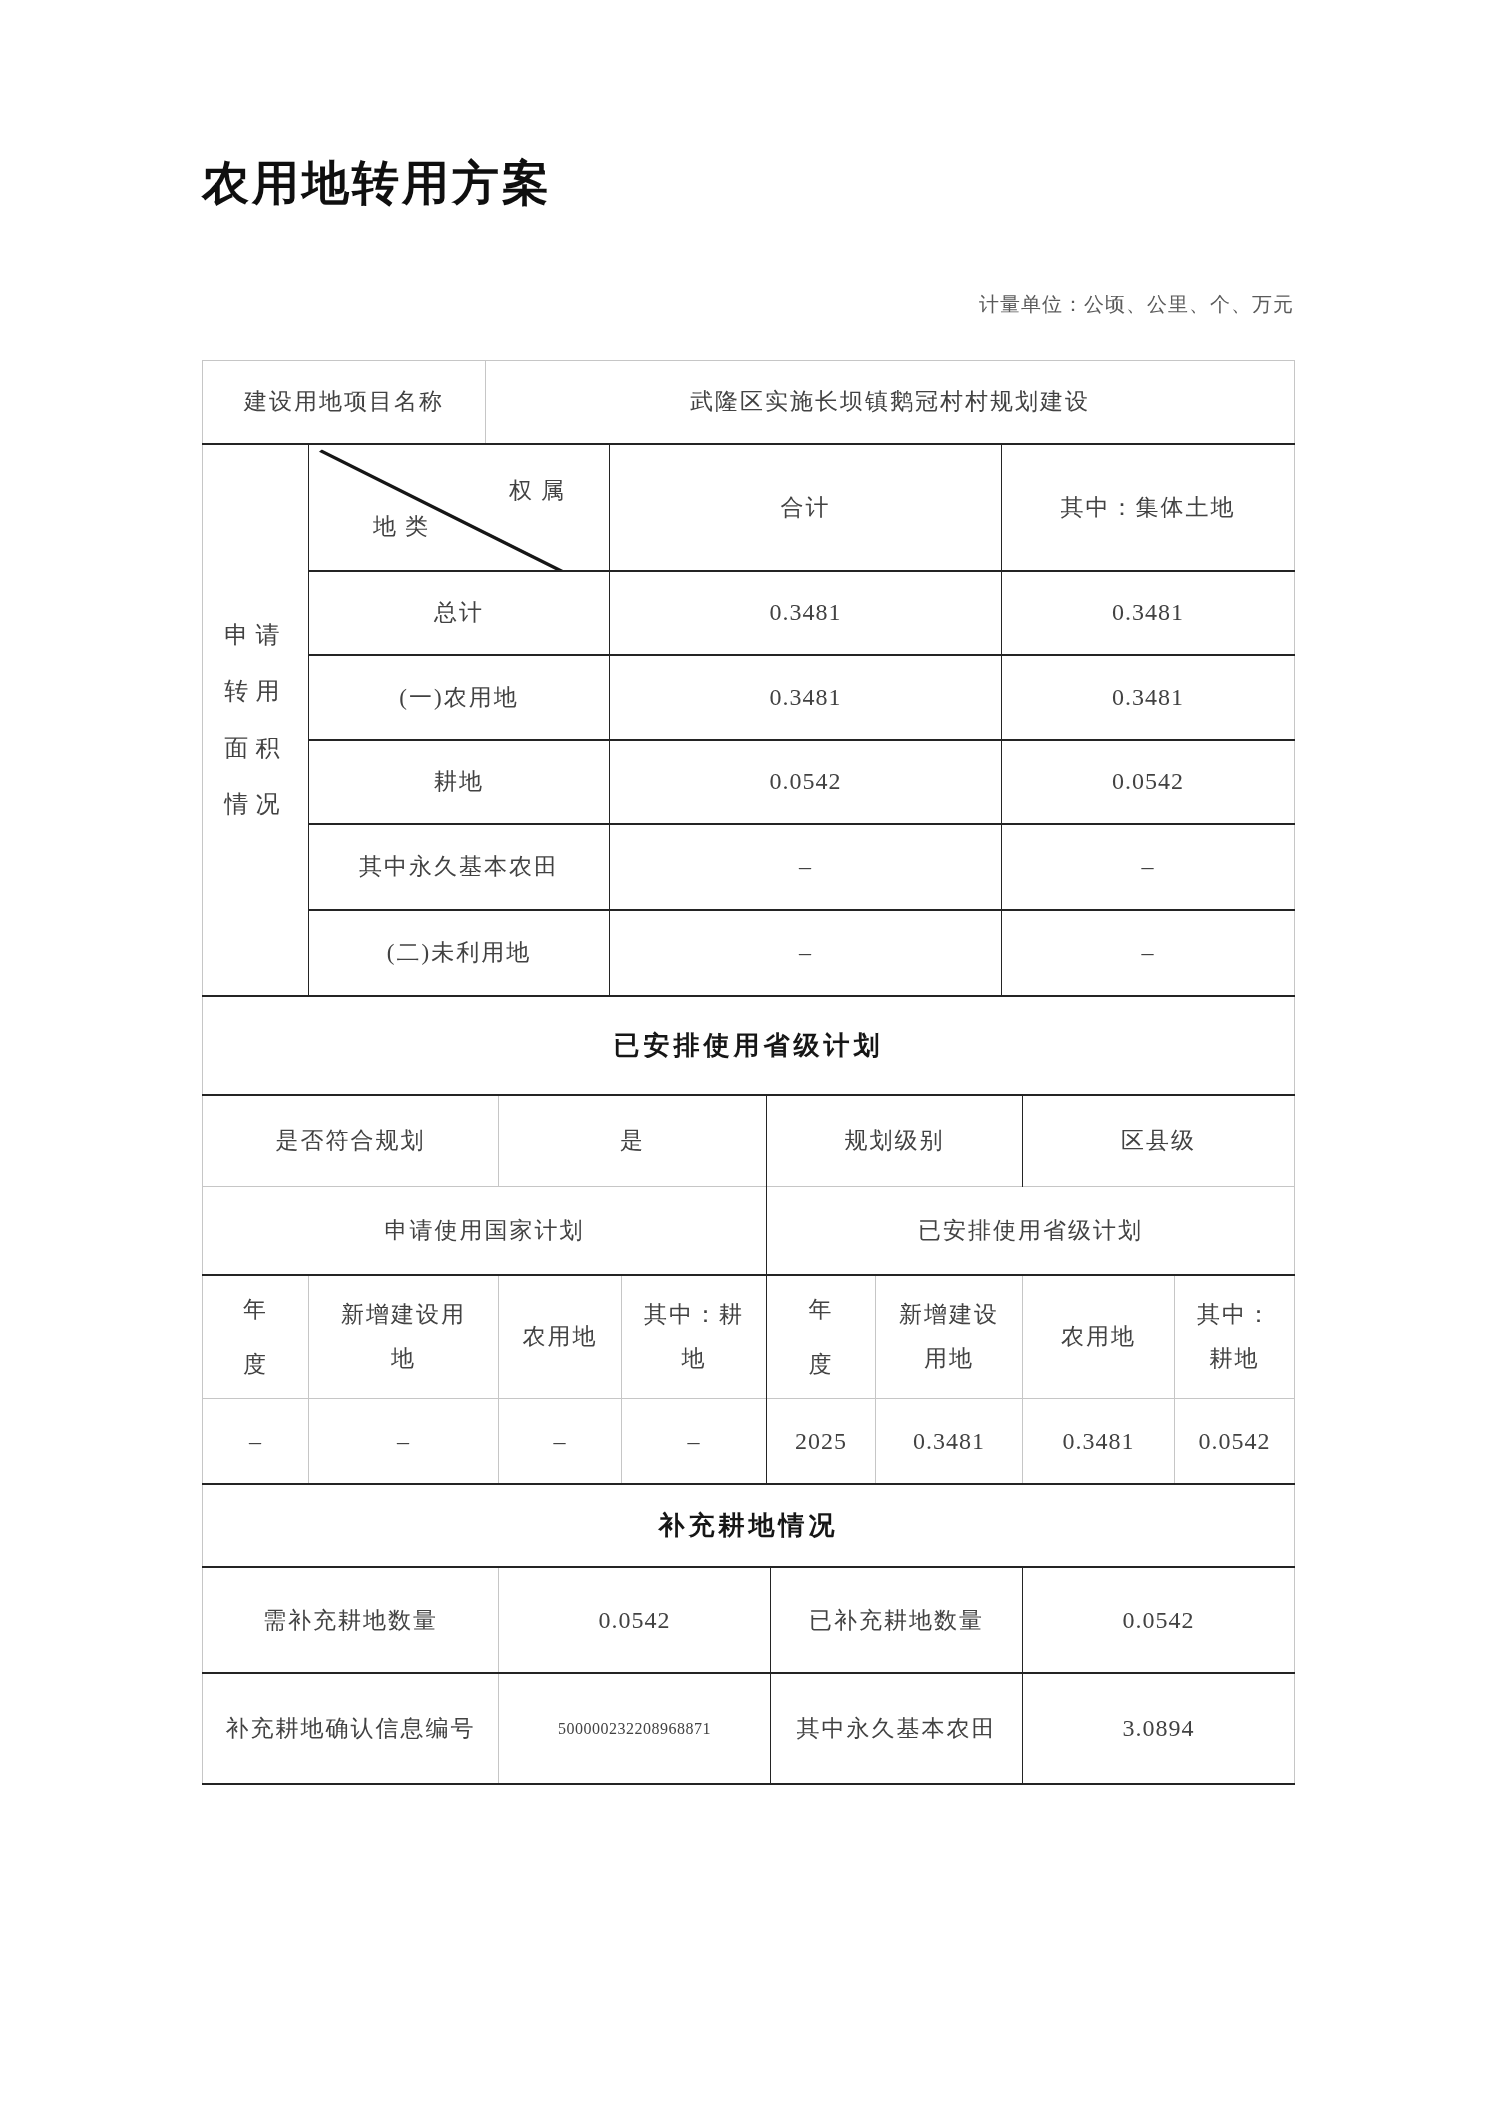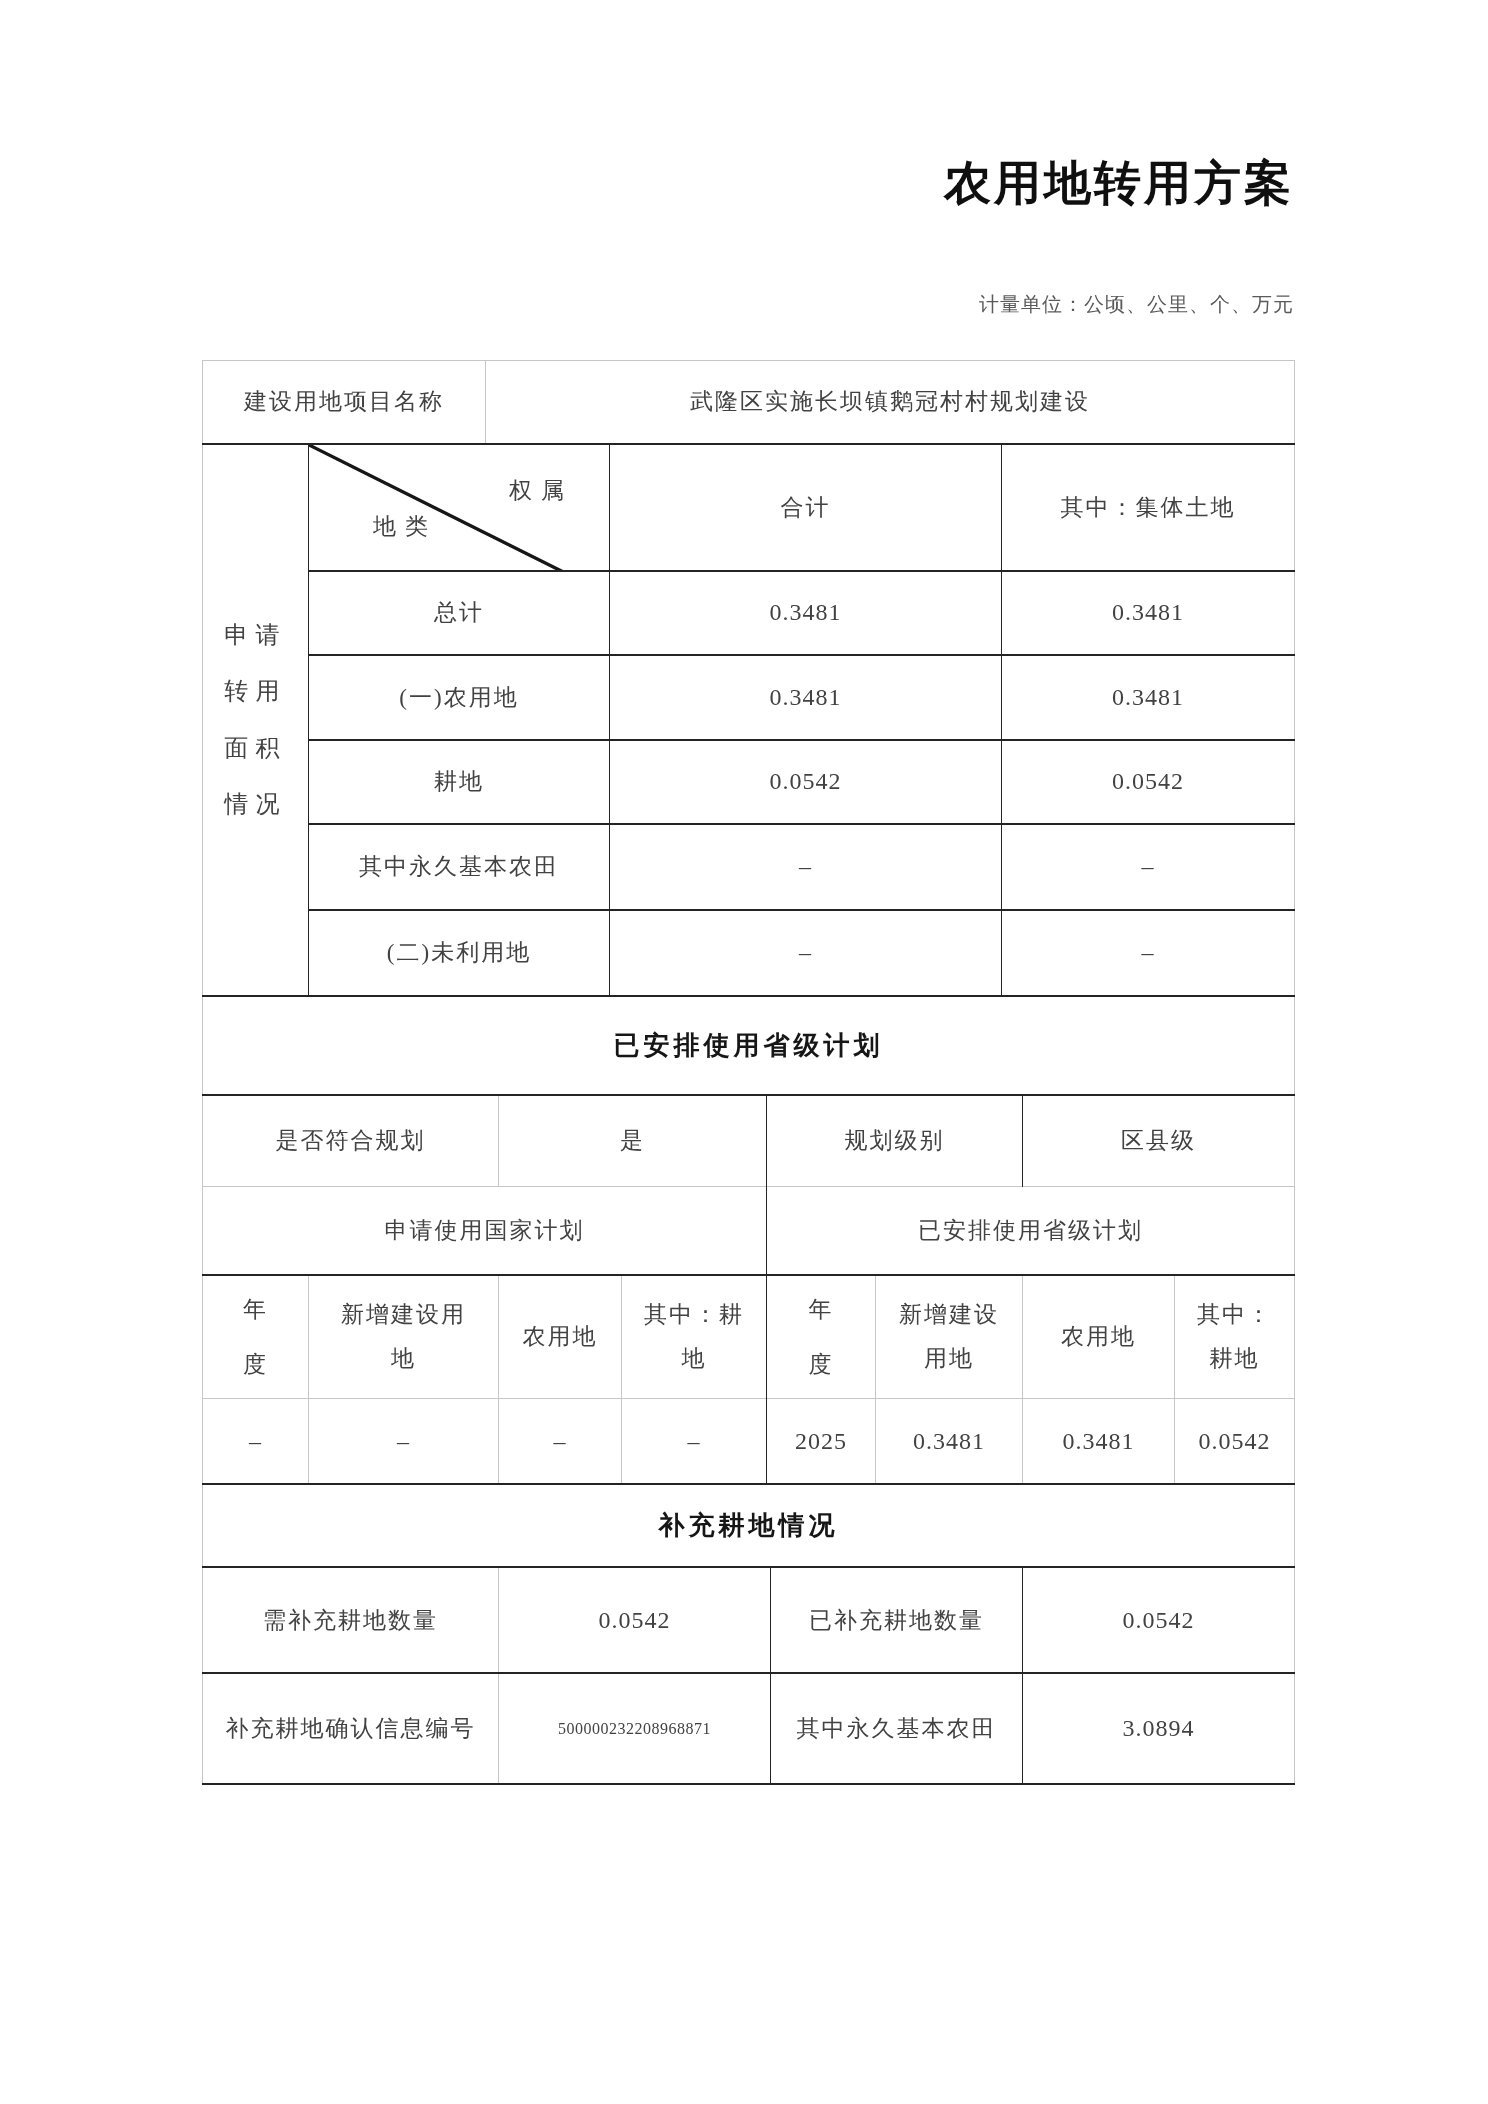--- a/index.html
+++ b/index.html
@@ -11,21 +11,21 @@
   html,body{margin:0;padding:0;background:#ffffff;}
   body{
     width:1488px;height:2104px;
     font-family:"Liberation Serif","DejaVu Serif",serif;
     color:var(--txt);
   }
   .page{position:relative;width:1488px;height:2104px;background:#ffffff;overflow:hidden;}
 
   .doc-title{
     margin:0 0 0 202px;padding-top:152px;width:1092px;
-    text-align:right;font-size:47px;font-weight:bold;
+    text-align:left;font-size:47px;font-weight:bold;
     color:var(--ttl);letter-spacing:3px;
   }
   .unit-note{
     width:1092px;margin:76px 0 0 202px;
     text-align:right;font-size:20px;color:#5a5a5a;letter-spacing:1px;
   }
 
   table.sheet{
     border-collapse:collapse;table-layout:fixed;
     width:1092px;margin-left:202px;
@@ -49,21 +49,21 @@
   td.section-title{font-size:26px;font-weight:bold;color:#161616;letter-spacing:4px;}
 
   
   td.side{border-right:1px solid var(--bd);padding:0;}
   td.side span{
     display:inline-block;width:2.7em;font-size:24px;
     letter-spacing:0.30em;line-height:2.35;word-break:break-all;text-align:center;
   }
 
   
-  td.diag{position:relative;padding:0;}
+  td.diag{position:relative;padding:0;border-radius:30px;}
   td.diag svg{position:absolute;left:0;top:0;width:100%;height:100%;display:block;}
   td.diag .lbl-top{position:absolute;top:30px;right:36px;letter-spacing:9px;}
   td.diag .lbl-bottom{position:absolute;bottom:28px;left:64px;letter-spacing:9px;}
 
   
   td .stack{display:inline-block;width:1.15em;word-break:break-all;line-height:2.4;}
   td.wrapcell{line-height:1.9;padding:6px 20px;}
   td.costcell{line-height:1.9;padding:6px 24px;}
 </style>
 </head>

